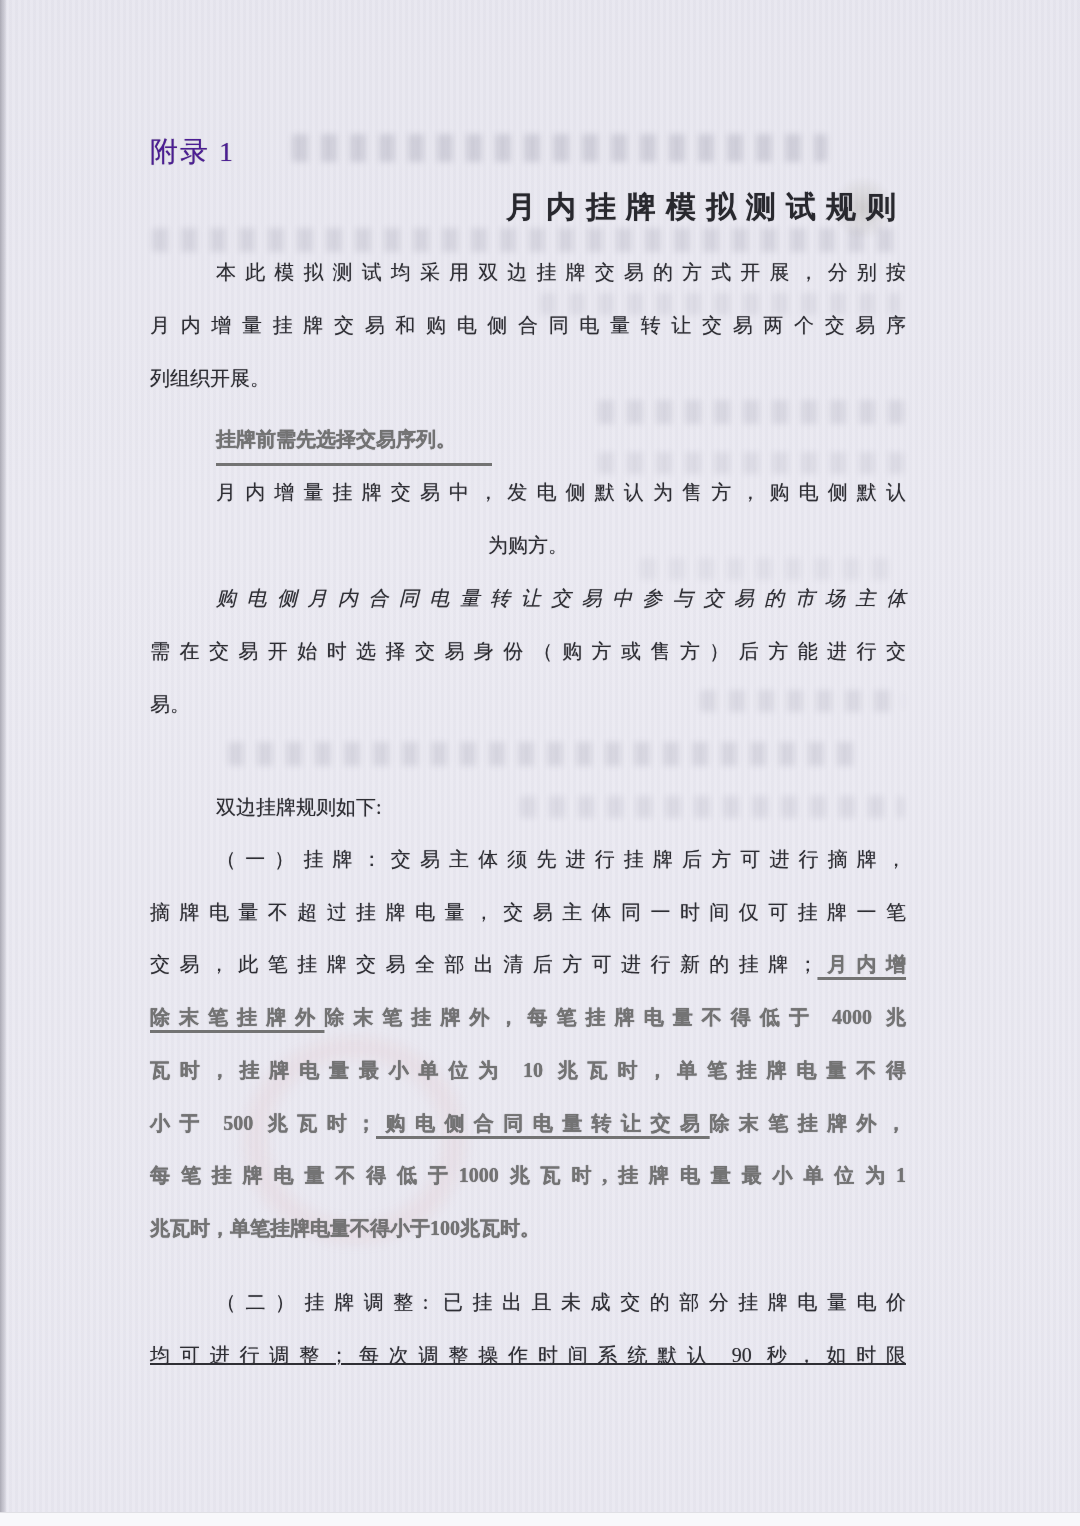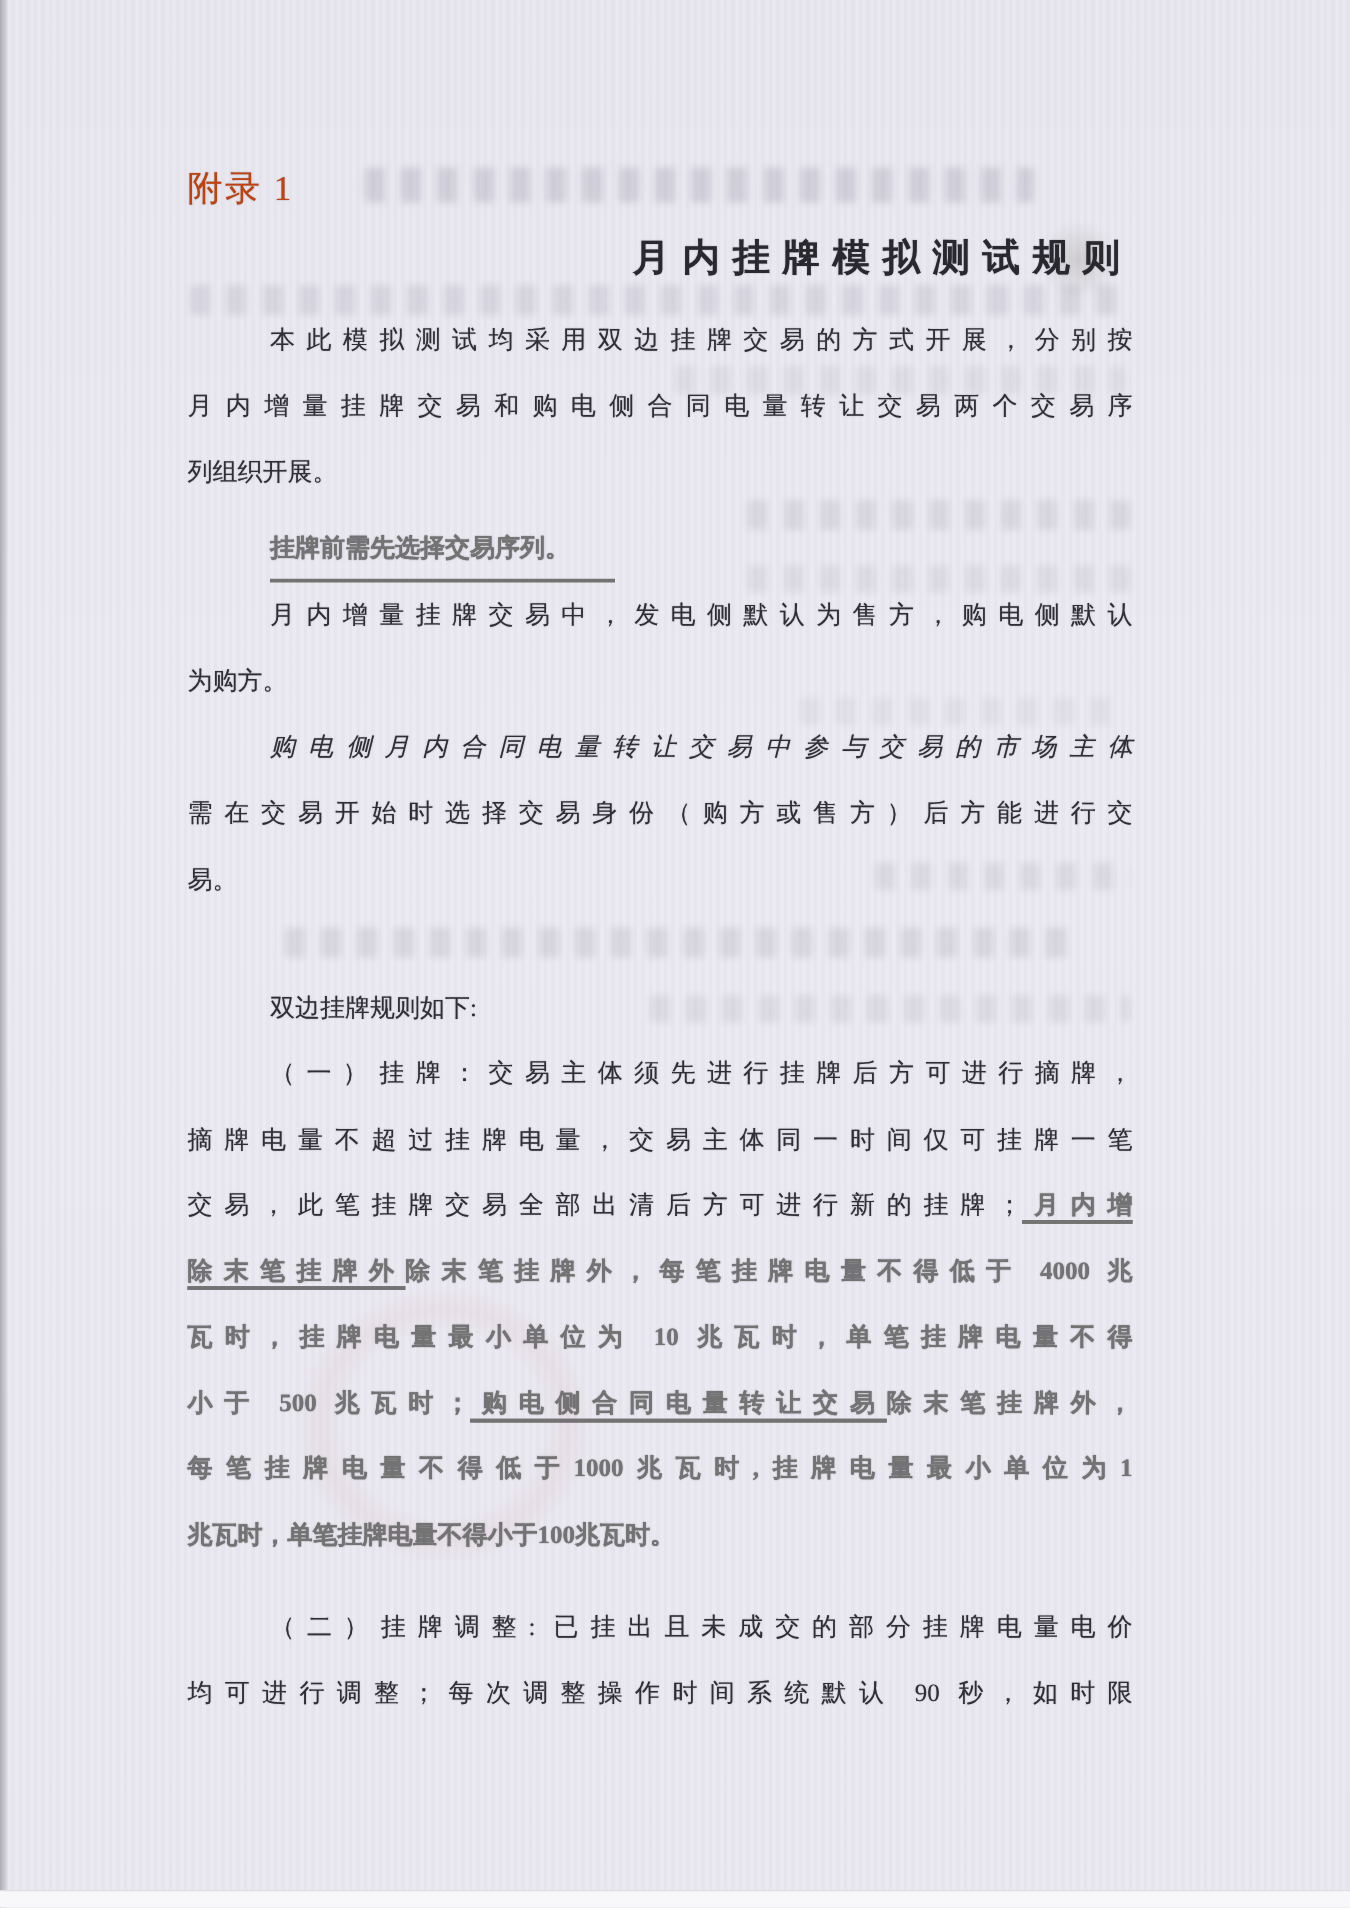--- a/index.html
+++ b/index.html
@@ -17,21 +17,21 @@
   .edge-left{
     position:absolute;left:0;top:0;width:7px;height:100%;
     background:linear-gradient(90deg, rgba(120,119,132,.55), rgba(120,119,132,0));
   }
   .edge-bottom{
     position:absolute;left:0;bottom:0;width:100%;height:13px;
     background:#f8f8fb;border-top:1px solid rgba(150,150,165,.25);
   }
   .appendix{
     position:absolute;left:150px;top:132px;
-    font-size:28px;line-height:40px;color:#c2410c;
+    font-size:28px;line-height:40px;color:#4c1d95;
     text-shadow:0 0 1px rgba(46,46,52,.55);
     letter-spacing:2px;
   }
   .doc-title{
     position:absolute;left:150px;top:186px;width:756px;
     box-sizing:border-box;padding-left:104px;
     text-align:right;font-size:30px;line-height:42px;
     font-weight:bold;letter-spacing:10px;color:#28282e;
     text-shadow:0 0 1px rgba(40,40,46,.6);
   }
@@ -82,31 +82,31 @@
 <div class="seal-ghost"></div>
 
 <div class="appendix">附录 1</div>
 <div class="doc-title">月内挂牌模拟测试规则</div>
 <div id="body-lines">
     <div class="line fill indent" style="top: 252px;"><span class="seg">本此模拟测试均采用双边挂牌交易的方式开展，分别按</span></div>
     <div class="line fill" style="top: 305px;"><span class="seg">月内增量挂牌交易和购电侧合同电量转让交易两个交易序</span></div>
     <div class="line" style="top: 358px;"><span class="seg">列组织开展。</span></div>
     <div class="line indent" style="top: 419px;"><span class="seg b u ext">挂牌前需先选择交易序列。</span></div>
     <div class="line fill indent" style="top: 472px;"><span class="seg">月内增量挂牌交易中，发电侧默认为售方，购电侧默认</span></div>
-    <div class="line" style="top: 525px;"><span class="seg">为购方。</span></div>
+    <div class="line" style="top: 525px; text-align: center;"><span class="seg">为购方。</span></div>
     <div class="line fill indent" style="top: 578px; font-style: italic;"><span class="seg">购电侧月内合同电量转让交易中参与交易的市场主体</span></div>
     <div class="line fill" style="top: 631px;"><span class="seg">需在交易开始时选择交易身份（购方或售方）后方能进行交</span></div>
     <div class="line" style="top: 684px;"><span class="seg">易。</span></div>
     <div class="line indent" style="top: 787px;"><span class="seg">双边挂牌规则如下:</span></div>
     <div class="line fill indent" style="top: 839px;"><span class="seg">（一）挂牌：交易主体须先进行挂牌后方可进行摘牌，</span></div>
     <div class="line fill" style="top: 892px;"><span class="seg">摘牌电量不超过挂牌电量，交易主体同一时间仅可挂牌一笔</span></div>
     <div class="line fill" style="top: 944px;"><span class="seg">交易，此笔挂牌交易全部出清后方可进行新的挂牌；</span><span class="seg b u">月内增</span></div>
     <div class="line fill" style="top: 997px;"><span class="seg b u">除末笔挂牌外</span><span class="seg b">除末笔挂牌外，每笔挂牌电量不得低于 4000 兆</span></div>
     <div class="line fill" style="top: 1050px;"><span class="seg b">瓦时，挂牌电量最小单位为 10 兆瓦时，单笔挂牌电量不得</span></div>
     <div class="line fill" style="top: 1103px;"><span class="seg b">小于 500 兆瓦时；</span><span class="seg b u">购电侧合同电量转让交易</span><span class="seg b">除末笔挂牌外，</span></div>
     <div class="line fill" style="top: 1155px;"><span class="seg b">每笔挂牌电量不得低于1000兆瓦时,挂牌电量最小单位为1</span></div>
     <div class="line" style="top: 1208px;"><span class="seg b">兆瓦时，单笔挂牌电量不得小于100兆瓦时。</span></div>
     <div class="line fill indent" style="top: 1282px;"><span class="seg">（二）挂牌调整: 已挂出且未成交的部分挂牌电量电价</span></div>
-    <div class="line fill" style="top: 1335px;"><span class="seg">均可进行调整；每次调整操作时间系统默认 90 秒，如时限</span></div>
+    <div class="line fill" style="top: 1335px; text-decoration: underline;"><span class="seg">均可进行调整；每次调整操作时间系统默认 90 秒，如时限</span></div>
   </div>
 
 <div class="edge-left"></div>
 <div class="edge-bottom"></div>
 
 </body></html>

